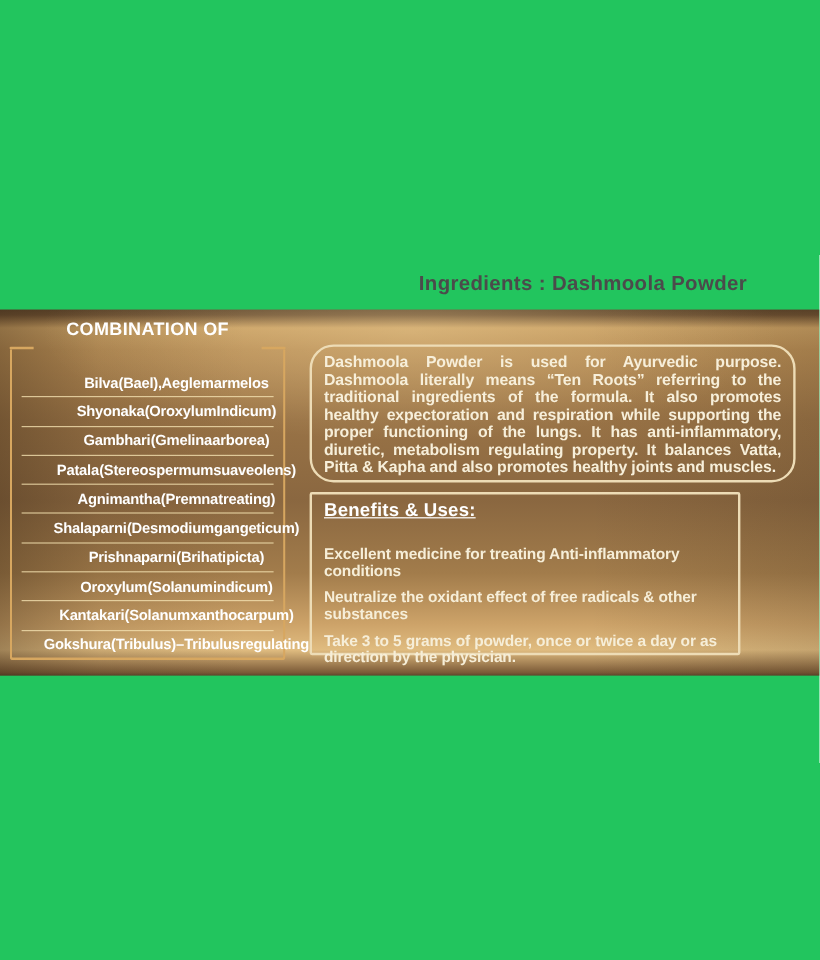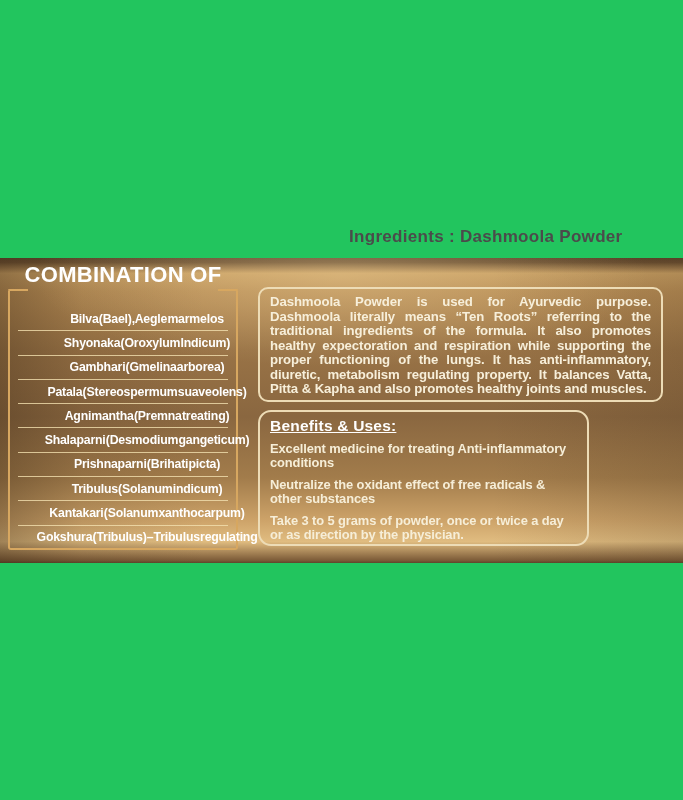--- a/index.html
+++ b/index.html
@@ -28,50 +28,50 @@
   .left-frame{
     position:absolute;left:8px;top:33px;width:226px;height:257px;
     border:2px solid #d7a760;border-top:none;border-radius:0 0 3px 3px;
   }
   .frame-cap{position:absolute;top:-2px;width:20px;height:2px;background:#d7a760;}
   .frame-cap.left{left:-2px;border-radius:2px 0 0 2px;}
   .frame-cap.right{right:-2px;border-radius:0 2px 2px 0;}
 
   .combo-heading{
     position:absolute;left:8px;top:7px;width:230px;text-align:center;
-    color:#ffffff;font-weight:bold;font-size:22px;line-height:19px;letter-spacing:.3px;
+    color:#ffffff;font-weight:bold;font-size:15px;line-height:19px;letter-spacing:.3px;
   }
   .herb-list{position:absolute;left:12px;top:49px;width:222px;}
   .herb-item{
     height:23.3px;display:flex;align-items:center;justify-content:center;
     color:#ffffff;font-weight:bold;font-size:12.3px;
     letter-spacing:-.2px;word-spacing:-3px;white-space:nowrap;margin-left:48px;
   }
   .herb-sep{height:1px;background:rgba(243,224,175,.8);margin:0 6px;}
 
   
   .desc-box{
     position:absolute;left:258px;top:29px;width:405px;height:115px;box-sizing:border-box;
-    border:2px solid #eddcb6;border-radius:10px;padding:6px 10px 0 10px;
+    border:2px solid #eddcb6;border-radius:20px;padding:6px 10px 0 10px;
     color:#f7efda;font-weight:bold;font-size:13.2px;line-height:14.5px;
     text-align:justify;letter-spacing:-.1px;
   }
   .benefits-box{
-    position:absolute;left:258px;top:152px;width:331px;height:136px;box-sizing:border-box;
-    border:2px solid #eddcb6;border-radius:13px;padding:5px 10px 16px 10px;
+    position:absolute;left:258px;top:152px;width:359px;height:136px;box-sizing:border-box;
+    border:2px solid #eddcb6;border-radius:2px;padding:5px 10px 16px 10px;
   }
   .benefits-heading{
     color:#ffffff;font-weight:bold;font-size:15.5px;letter-spacing:.2px;
     text-decoration:underline;margin:0 0 2px 0;
   }
   .benefit-item{
     color:#f6eed8;font-weight:bold;font-size:12.9px;line-height:14px;
     letter-spacing:-.1px;margin-top:8px;
   }
-  .benefit-item.first{margin-top:7px;}
+  .benefit-item.first{margin-top:20px;}
 </style>
 </head>
 <body>
 
 <div class="canvas">
 
   <div class="ingredients-title">Ingredients : Dashmoola Powder</div>
 
   <div class="band">
 
@@ -92,21 +92,21 @@
       <div class="herb-item">Gambhari (Gmelina arborea)</div>
       <div class="herb-sep"></div>
       <div class="herb-item">Patala (Stereospermum suaveolens)</div>
       <div class="herb-sep"></div>
       <div class="herb-item">Agnimantha (Premna treating)</div>
       <div class="herb-sep"></div>
       <div class="herb-item">Shalaparni (Desmodium gangeticum)</div>
       <div class="herb-sep"></div>
       <div class="herb-item">Prishnaparni (Brihati picta)</div>
       <div class="herb-sep"></div>
-      <div class="herb-item">Tribulus (Solanum indicum)</div>
+      <div class="herb-item">Oroxylum (Solanum indicum)</div>
       <div class="herb-sep"></div>
       <div class="herb-item">Kantakari (Solanum xanthocarpum)</div>
       <div class="herb-sep"></div>
       <div class="herb-item">Gokshura (Tribulus) – Tribulus regulating</div>
     </div>
 
     <div class="desc-box">Dashmoola Powder is used for Ayurvedic purpose. Dashmoola literally means “Ten Roots” referring to the traditional ingredients of the formula. It also promotes healthy expectoration and respiration while supporting the proper functioning of the lungs. It has anti-inflammatory, diuretic, metabolism regulating property. It balances Vatta, Pitta &amp; Kapha and also promotes healthy joints and muscles.</div>
 
     <div class="benefits-box">
       <div class="benefits-heading">Benefits &amp; Uses:</div>

